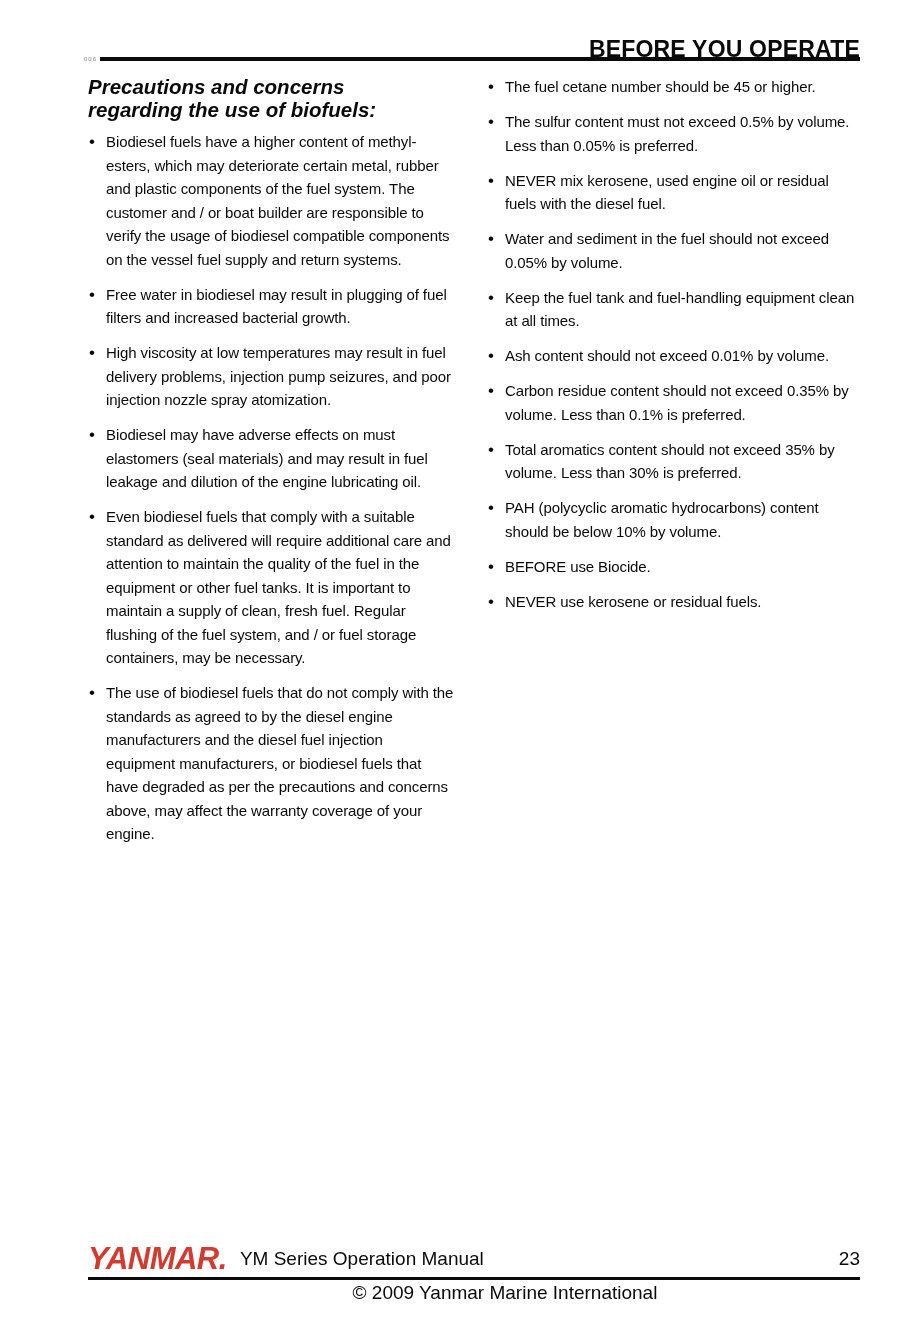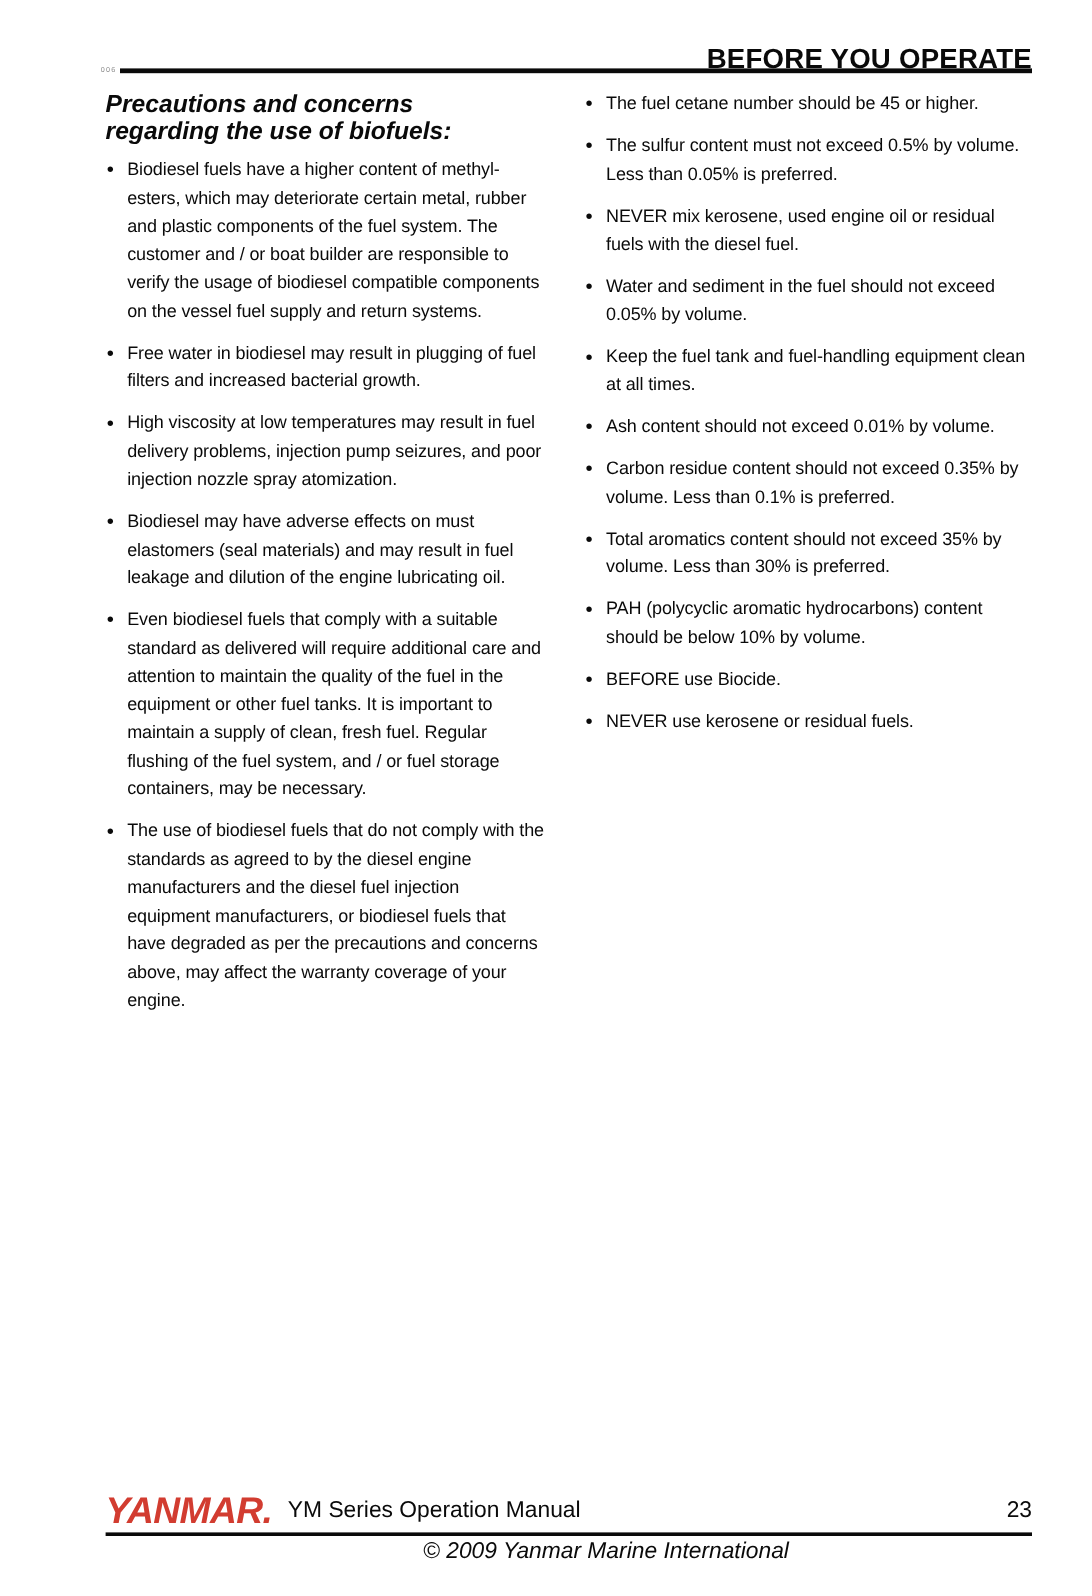--- a/index.html
+++ b/index.html
@@ -128,21 +128,20 @@
     background: #0a0a0a;
   }
   .copyright {
     position: absolute;
     top: 1282px;
     left: 0;
     right: 0;
     padding-left: 100px;
     text-align: center;
     font-size: 19px;
-    font-style: italic;
   }
 </style>
 </head>
 <body>
 
 <div class="page">
 
   <div class="page-title">BEFORE YOU OPERATE</div>
 
   <div class="top-rule-row">

